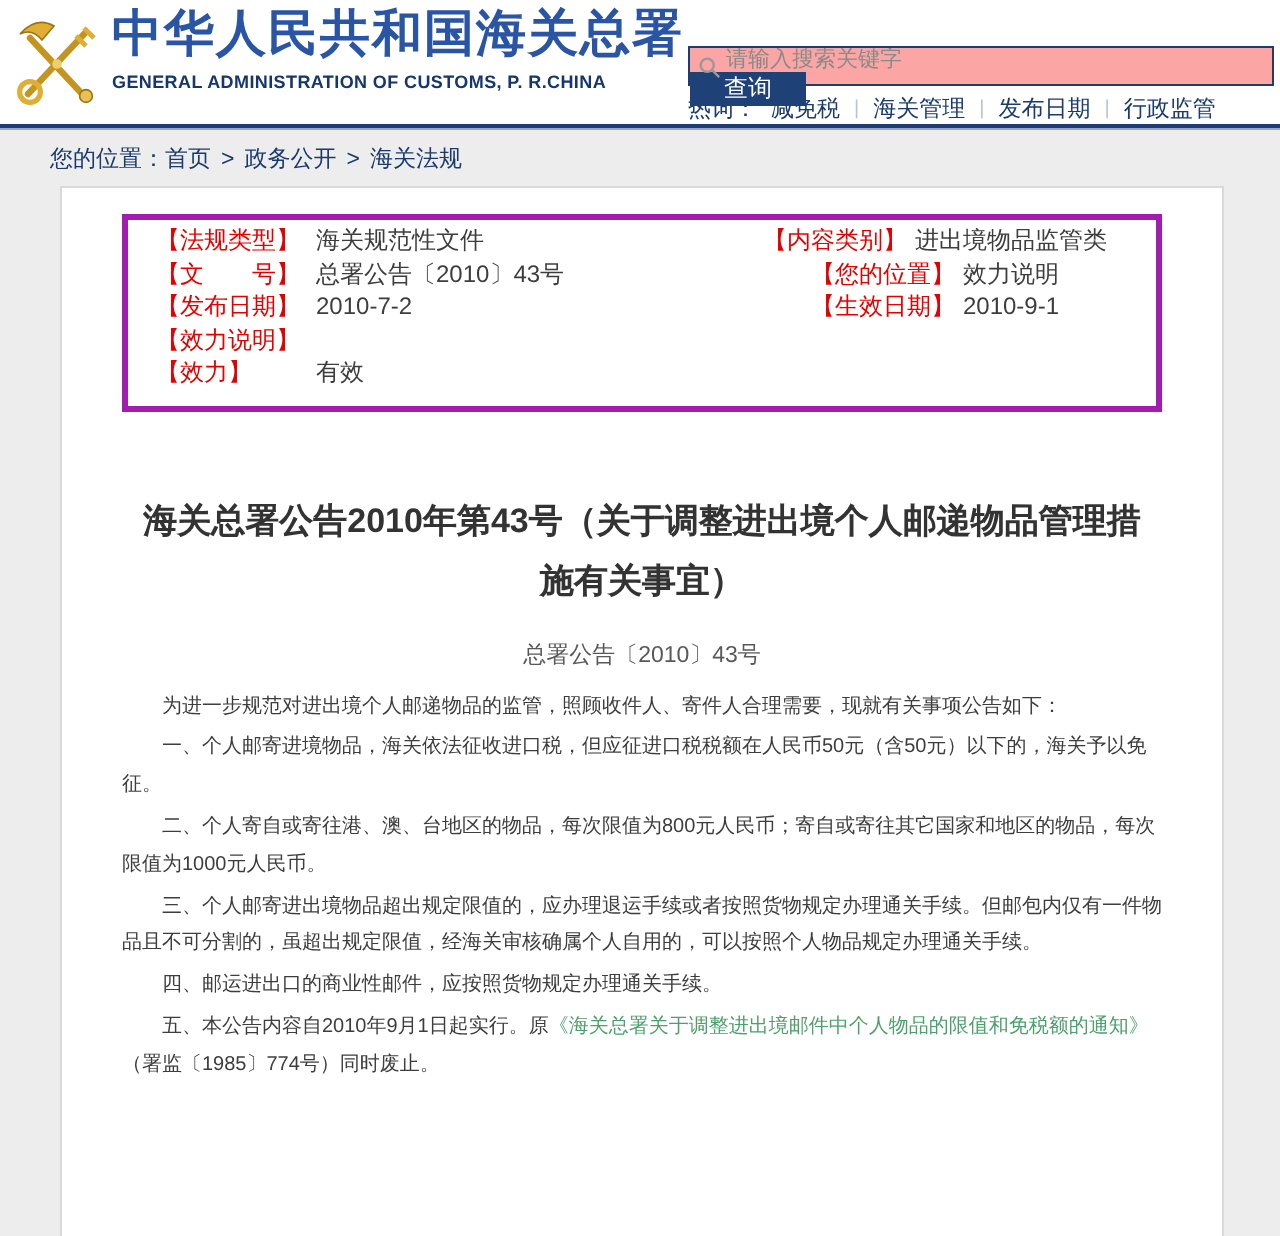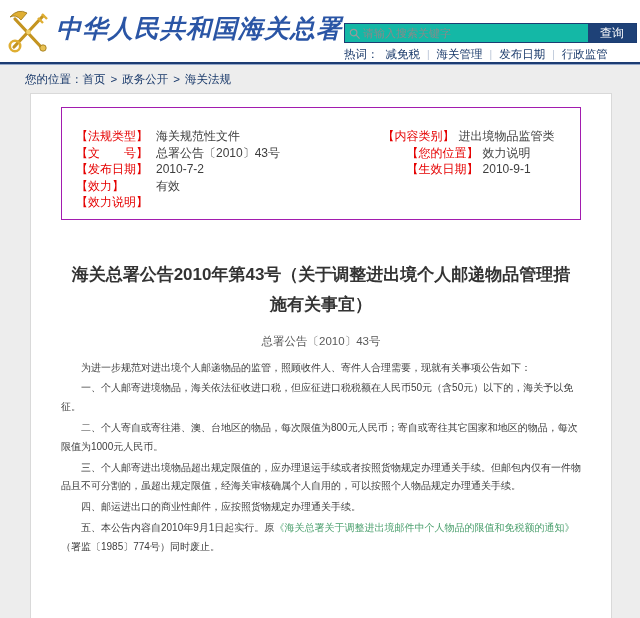--- a/index.html
+++ b/index.html
@@ -1,41 +1,41 @@
 <!DOCTYPE html>
 <html><head>
 <meta charset="utf-8">
 <style>
   *{margin:0;padding:0;box-sizing:border-box;}
   html,body{width:640px;height:618px;overflow:hidden;background:#ededed;
     font-family:"Liberation Sans","DejaVu Sans",sans-serif;}
   
   .header{position:relative;width:640px;height:62px;background:#ffffff;}
   .logo{position:absolute;left:5px;top:6px;width:47px;height:50px;}
-  .titles{position:absolute;left:56px;top:12px;font-style:italic;}
+  .titles{position:absolute;left:56px;top:0;}
   .title-cn{font-size:25px;font-weight:bold;color:#2a55a5;letter-spacing:1px;white-space:nowrap;}
   .title-en{font-size:9px;font-weight:bold;color:#16366e;margin-top:3px;letter-spacing:.2px;white-space:nowrap;}
   .search-area{position:absolute;right:3px;top:23px;width:293px;}
-  .search-bar{position:relative;display:flex;height:20px;border:1px solid #1c3c72;background:#14b8a6;}
+  .search-bar{position:relative;display:flex;height:20px;border:1px solid #1c3c72;background:#fca5a5;flex-direction:column;}
   .search-input{flex:1;border:none;outline:none;font-size:11px;padding:0 4px 0 18px;color:#333;min-width:0;background:transparent;}
   .search-input::placeholder{color:#8a8a8a;}
   .search-icon{position:absolute;left:4px;top:4px;width:12px;height:12px;}
-  .search-button{width:48px;background:#1e4177;color:#fff;border:none;font-size:12px;cursor:pointer;font-family:inherit;}
+  .search-button{width:58px;background:#1e4177;color:#fff;border:none;font-size:12px;cursor:pointer;font-family:inherit;}
   .hotwords{margin-top:4px;font-size:11.5px;color:#1a3a6b;display:flex;align-items:center;gap:7px;white-space:nowrap;}
   .hotlink{color:#1a3a6b;text-decoration:none;cursor:pointer;}
   .hotsep{color:#b9c4d6;font-size:10px;}
   
   .divider{width:640px;height:3px;background:#1c3c72;border-bottom:1px solid #93a7c9;}
   .breadcrumb{padding:7px 0 6px 25px;font-size:11.5px;color:#1a3a6b;}
   .crumb{color:#1a3a6b;text-decoration:none;cursor:pointer;}
   .crumb-sep{margin:0 5px;color:#1a3a6b;}
   
   .panel{position:relative;margin-left:30px;width:582px;height:528px;background:#fff;
     border:1px solid #d9d9d9;border-bottom:none;padding:13px 30px 0 30px;overflow:hidden;}
-  .meta-box{border:1px solid #a21caf;display:flex;padding:20px 0 8px 14px;}
+  .meta-box{border:3px solid #a21caf;display:flex;padding:2px 0 8px 14px;}
   .meta-col-left{width:55%;}
   .meta-col-right{width:45%;text-align:center;}
   .meta-row{line-height:16.5px;font-size:12px;white-space:nowrap;}
   .meta-label{color:#e50000;display:inline-block;min-width:80px;}
   .meta-value{color:#3d3d3d;}
   .article-title{margin-top:40px;font-size:17px;font-weight:bold;color:#333;text-align:center;line-height:1.8;padding:0 8px;}
   .article-subtitle{margin-top:13px;text-align:center;font-size:11.5px;color:#595959;}
   .article-body{margin-top:10px;}
   .para{font-size:10px;color:#3d3d3d;line-height:1.88;text-indent:2em;margin:2px 0;}
   .link-green{color:#4ca06e;cursor:pointer;}
@@ -52,20 +52,21 @@
       </g>
       <circle cx="10" cy="40" r="5.2" fill="none" stroke="#dfae32" stroke-width="2.6"></circle>
       <path d="M33 12 l5 5 M37 8 l5 5" stroke="#dfae32" stroke-width="2.4" fill="none"></path>
       <path d="M5 11 Q13 2 22 7 L16 14 Q11 8 5 11 Z" fill="#dfae32" stroke="#9a7414" stroke-width="0.8"></path>
       <circle cx="38" cy="42" r="3.2" fill="#e8c152" stroke="#9a7414" stroke-width="0.8"></circle>
       <circle cx="23.5" cy="26" r="2.4" fill="#f0cf6a"></circle>
     </svg>
   </div>
   <div class="titles">
     <div class="title-cn">中华人民共和国海关总署</div>
+    <div class="title-en">GENERAL ADMINISTRATION OF CUSTOMS, P. R.CHINA</div>
   </div>
   <div class="search-area">
     <div class="search-bar">
       <svg class="search-icon" viewBox="0 0 12 12">
         <circle cx="4.6" cy="4.6" r="3.3" fill="none" stroke="#999" stroke-width="1.2"></circle>
         <line x1="7.2" y1="7.2" x2="10.6" y2="10.6" stroke="#999" stroke-width="1.2"></line>
       </svg>
       <input class="search-input" type="text" placeholder="请输入搜索关键字" style="">
       <button class="search-button">查询</button>
     </div>
@@ -90,22 +91,22 @@
   <span>您的位置：</span><span><a class="crumb">首页</a><span class="crumb-sep">&gt;</span><a class="crumb">政务公开</a><span class="crumb-sep">&gt;</span><a class="crumb">海关法规</a></span>
 </div>
 
 <div class="panel">
 
   <div class="meta-box">
     <div class="meta-col-left">
         <div class="meta-row"><span class="meta-label">【法规类型】</span><span class="meta-value">海关规范性文件</span></div>
         <div class="meta-row"><span class="meta-label">【文　　号】</span><span class="meta-value">总署公告〔2010〕43号</span></div>
         <div class="meta-row"><span class="meta-label">【发布日期】</span><span class="meta-value">2010-7-2</span></div>
+        <div class="meta-row"><span class="meta-label">【效力说明】</span><span class="meta-value"></span></div>
         <div class="meta-row"><span class="meta-label">【效力】</span><span class="meta-value">有效</span></div>
-        <div class="meta-row"><span class="meta-label">【效力说明】</span><span class="meta-value"></span></div>
       </div>
     <div class="meta-col-right">
         <div class="meta-row"><span class="meta-label">【内容类别】</span><span class="meta-value">进出境物品监管类</span></div>
         <div class="meta-row"><span class="meta-label">【您的位置】</span><span class="meta-value">效力说明</span></div>
         <div class="meta-row"><span class="meta-label">【生效日期】</span><span class="meta-value">2010-9-1</span></div>
       </div>
   </div>
 
   <div class="article-title">海关总署公告2010年第43号（关于调整进出境个人邮递物品管理措施有关事宜）</div>
   <div class="article-subtitle">总署公告〔2010〕43号</div>

